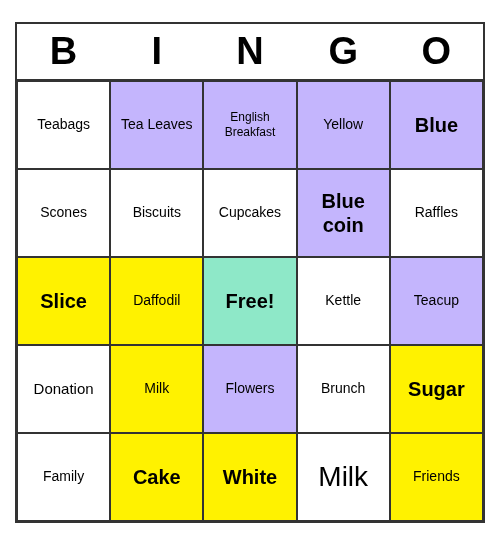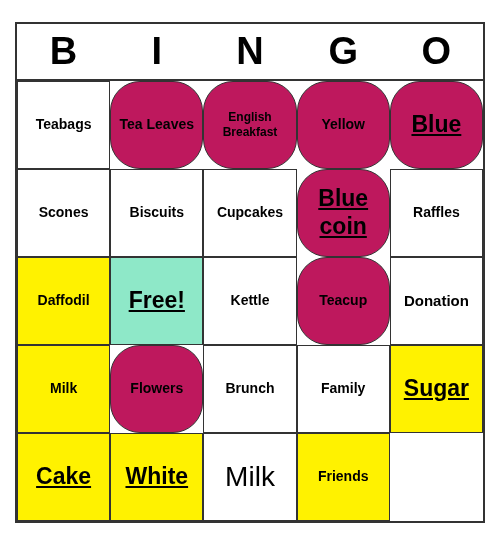--- a/index.html
+++ b/index.html
@@ -36,29 +36,29 @@
     }
     .cell {
       border: 1.5px solid #333;
       display: flex;
       align-items: center;
       justify-content: center;
       text-align: center;
       padding: 6px 4px;
       min-height: 88px;
       font-size: 14px;
-      font-weight: bold;
+      font-weight: normal;
       color: #000;
       line-height: 1.2;
     }
     .cell.white { background: #fff; }
-    .cell.blue { background: #be185d; border-radius: 30px; }
+    .cell.blue { background: #c4b5fd; }
     .cell.yellow { background: #fff200; }
     .cell.green { background: #8ee8c8; }
-    .cell.medium-text { font-size: 23px; font-weight: bold; text-decoration: underline; }
+    .cell.medium-text { font-size: 20px; font-weight: bold; }
     .cell.large-text { font-size: 28px; font-weight: normal; }
   </style>
 </head>
 <body>
 
 <div class="bingo-card">
   <div class="bingo-header">
   <div class="bingo-header-cell">B</div>
       <div class="bingo-header-cell">I</div>
       <div class="bingo-header-cell">N</div>
@@ -69,28 +69,29 @@
   <div class="cell white ">Teabags</div>
       <div class="cell blue ">Tea Leaves</div>
       <div class="cell blue " style="font-size: 12px;">English Breakfast</div>
       <div class="cell blue ">Yellow</div>
       <div class="cell blue medium-text">Blue</div>
       <div class="cell white ">Scones</div>
       <div class="cell white ">Biscuits</div>
       <div class="cell white ">Cupcakes</div>
       <div class="cell blue medium-text">Blue coin</div>
       <div class="cell white ">Raffles</div>
+      <div class="cell yellow medium-text">Slice</div>
       <div class="cell yellow ">Daffodil</div>
       <div class="cell green medium-text">Free!</div>
       <div class="cell white ">Kettle</div>
       <div class="cell blue ">Teacup</div>
       <div class="cell white " style="font-size: 15px;">Donation</div>
       <div class="cell yellow ">Milk</div>
       <div class="cell blue ">Flowers</div>
       <div class="cell white ">Brunch</div>
+      <div class="cell yellow medium-text">Sugar</div>
       <div class="cell white ">Family</div>
-      <div class="cell yellow medium-text">Sugar</div>
       <div class="cell yellow medium-text">Cake</div>
       <div class="cell yellow medium-text">White</div>
       <div class="cell white large-text">Milk</div>
       <div class="cell yellow ">Friends</div>
     </div>
 </div>
 
 </body></html>

